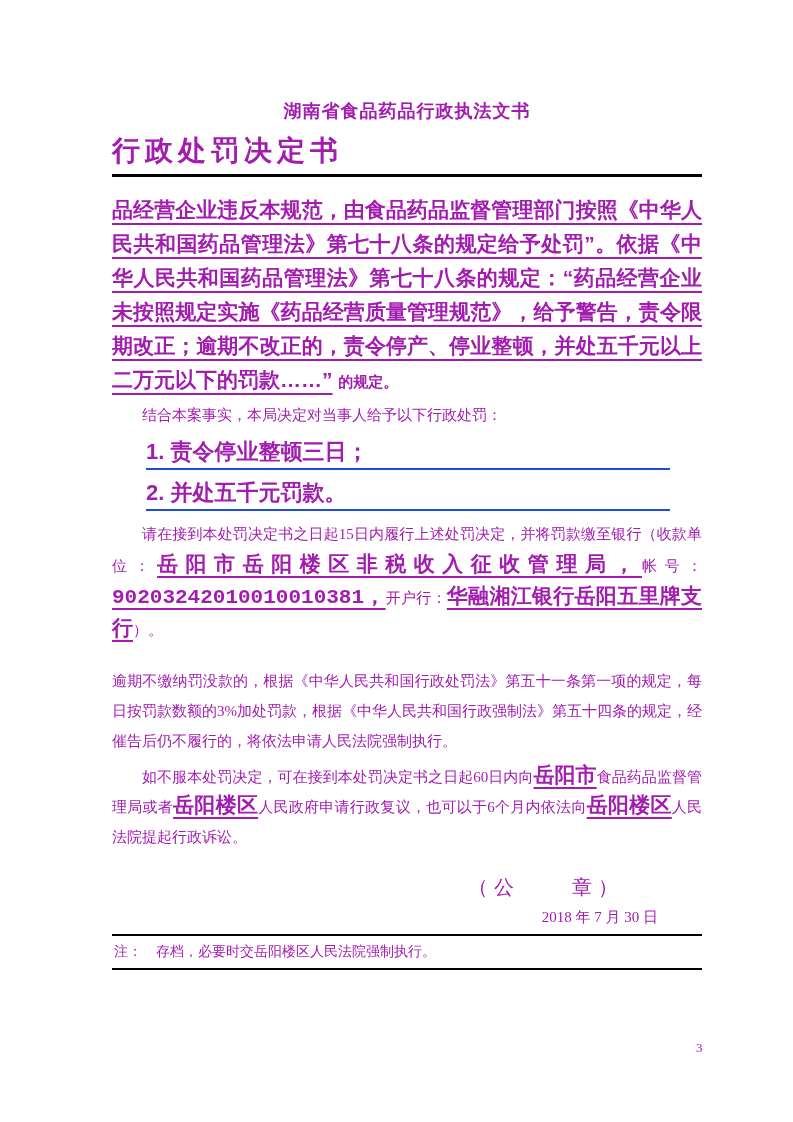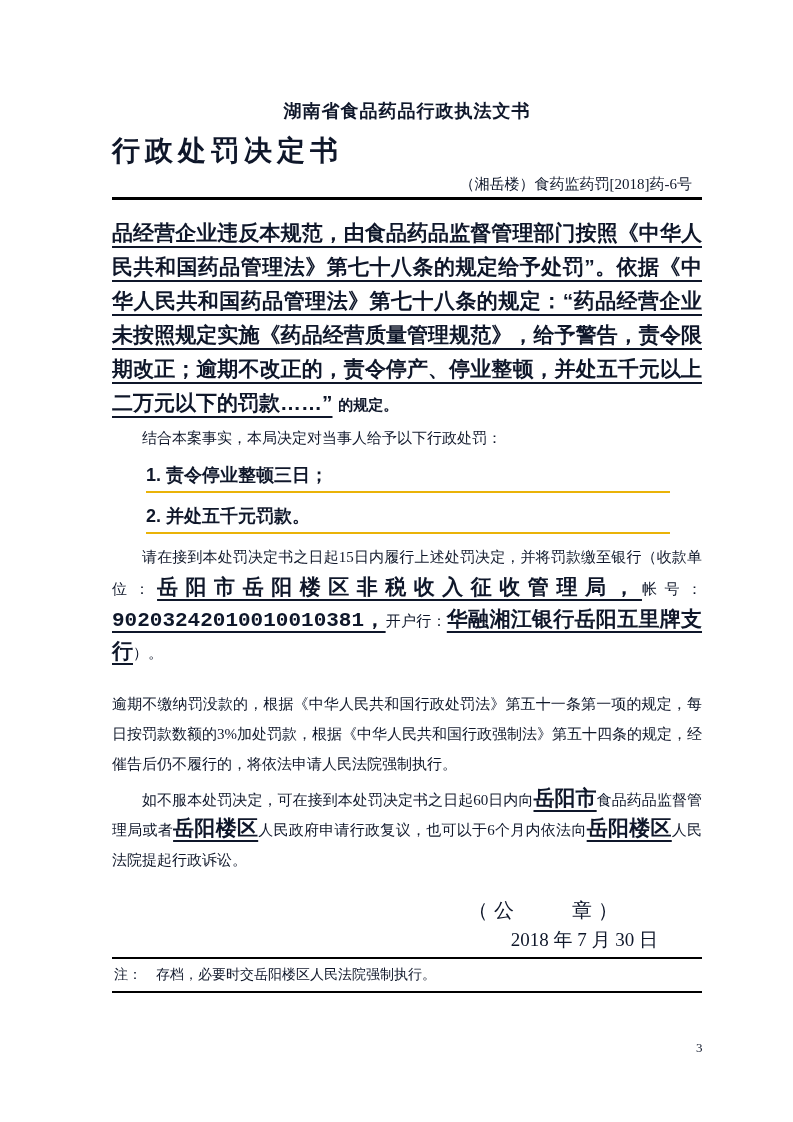--- a/index.html
+++ b/index.html
@@ -5,21 +5,21 @@
   html, body {
     margin: 0;
     padding: 0;
     background: #ffffff;
   }
   .page {
     position: relative;
     width: 793px;
     height: 1122px;
     background: #ffffff;
-    color: #0f172a;
+    color: #a21caf;
     font-family: "Liberation Serif", "DejaVu Serif", serif;
     overflow: hidden;
   }
   .content {
     position: absolute;
     left: 112px;
     top: 0;
     width: 590px;
   }
   
@@ -76,24 +76,24 @@
     text-align: justify;
   }
   .indent { text-indent: 2em; }
   .decision-intro { margin-top: 2px; }
   .penalty-item {
     margin-left: 34px;
     margin-top: 9px;
     width: 524px;
     font-family: "Liberation Sans", "DejaVu Sans", sans-serif;
     font-weight: bold;
-    font-size: 18px;
+    font-size: 22px;
     line-height: 28px;
     padding-bottom: 2px;
-    border-bottom: 2px solid #eab308;
+    border-bottom: 2px solid #1d4ed8;
   }
   .payment-para {
     margin-top: 8px;
     font-size: 15px;
     line-height: 31px;
     text-align: justify;
   }
   .seg-big {
     font-family: Liberation Mono, monospace;
     font-weight: bold;
@@ -110,21 +110,21 @@
     text-align: right;
     padding-right: 78px;
     font-size: 20px;
     letter-spacing: 6px;
     line-height: 22px;
   }
   .date-line {
     margin-top: 10px;
     text-align: right;
     padding-right: 44px;
-    font-size: 19px;
+    font-size: 15px;
     line-height: 18px;
   }
   
   .note-rule {
     border-top: 2.5px solid #000;
     height: 0;
   }
   .note-rule-top { margin-top: 8px; }
   .note-row {
     padding: 7px 0 7px 2px;
@@ -140,21 +140,20 @@
   }
 </style>
 </head>
 <body>
 
 <div class="page">
   <div class="content">
 
     <div class="doc-category">湖南省食品药品行政执法文书</div>
     <div class="doc-title">行政处罚决定书</div>
-    <div class="doc-number">（湘岳楼）食药监药罚[2018]药-6号</div>
     <div class="header-rule"></div>
 
     <div class="legal-quote">
       <span class="quoted">品经营企业违反本规范，由食品药品监督管理部门按照《中华人民共和国药品管理法》第七十八条的规定给予处罚”。依据《中华人民共和国药品管理法》第七十八条的规定：“药品经营企业未按照规定实施《药品经营质量管理规范》，给予警告，责令限期改正；逾期不改正的，责令停产、停业整顿，并处五千元以上二万元以下的罚款……”</span>
       <span class="suffix">的规定。</span>
     </div>
 
     <div class="para indent decision-intro">结合本案事实，本局决定对当事人给予以下行政处罚：</div>
 
     <div class="penalty-item">1. 责令停业整顿三日；</div>

